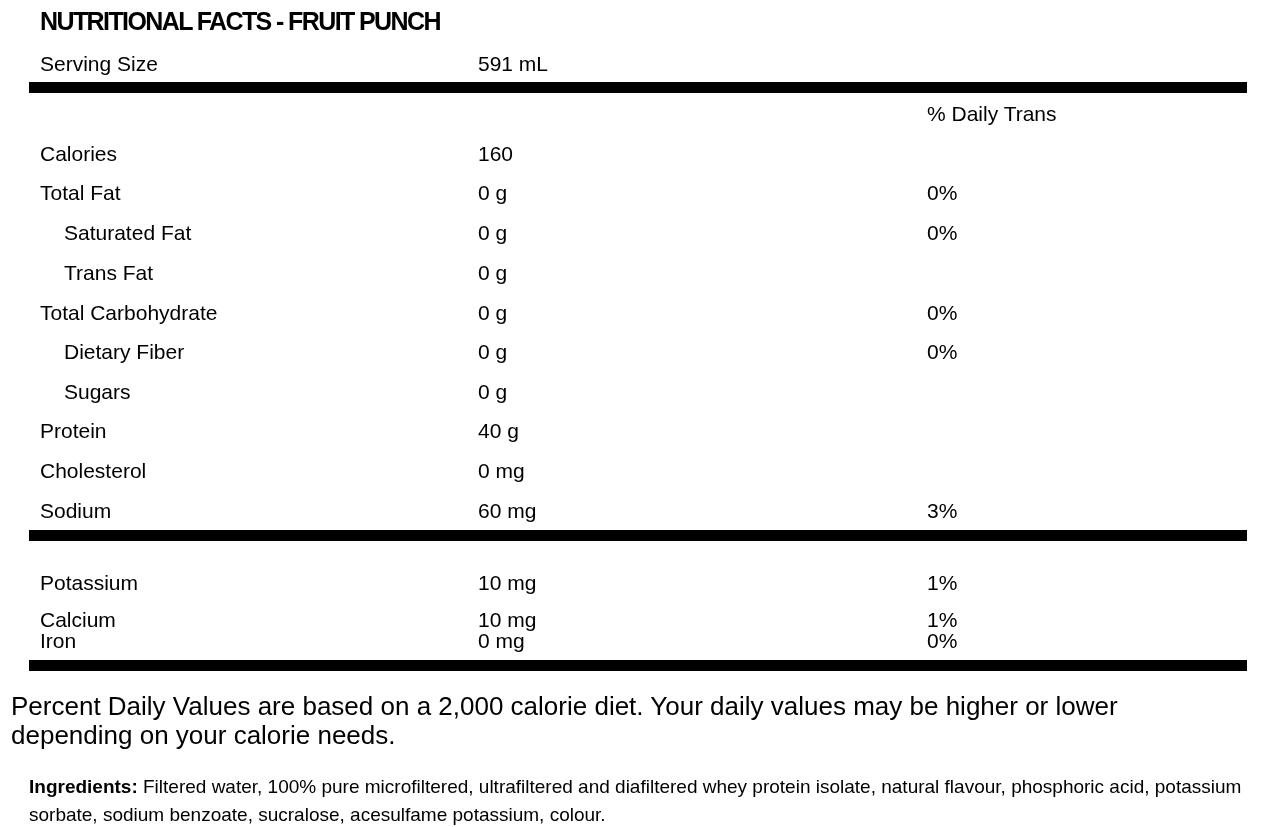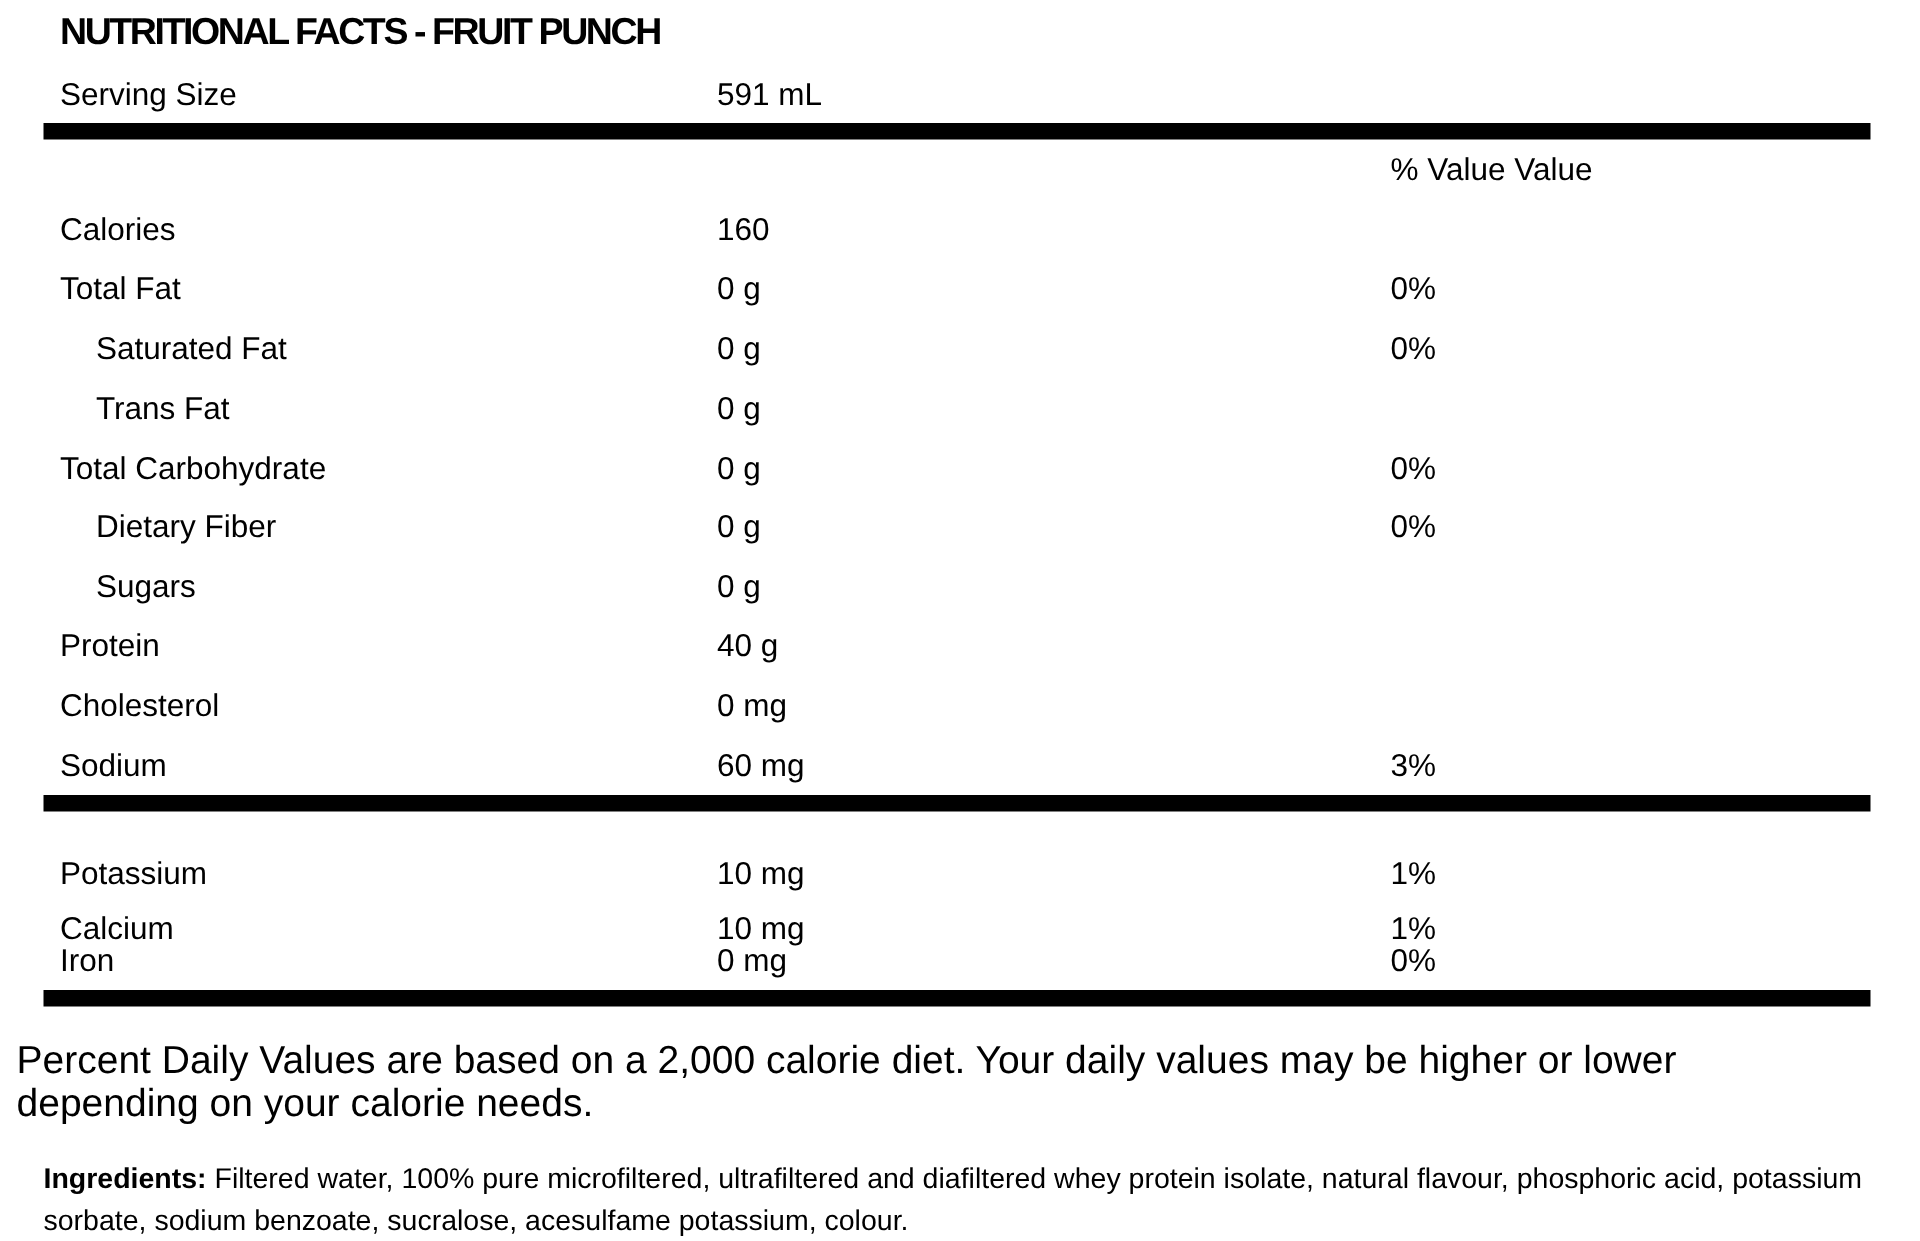--- a/index.html
+++ b/index.html
@@ -22,21 +22,21 @@
 <div class="title">NUTRITIONAL FACTS - FRUIT PUNCH</div>
 
 <div class="row" style="top:44px;">
   <span class="c1">Serving Size</span>
   <span class="c2">591 mL</span>
 </div>
 
 <div class="rule" style="top:82px;"></div>
 
 <div class="row" style="top:94px;">
-  <span class="c3">% Value Value</span>
+  <span class="c3">% Daily Trans</span>
 </div>
 
 <div class="row" style="top:134px;">
   <span class="c1">Calories</span>
   <span class="c2">160</span>
   <span class="c3"></span>
 </div>
 <div class="row" style="top:173px;padding-left:11px;">
   <span class="c1">Total Fat</span>
   <span class="c2">0 g</span>

